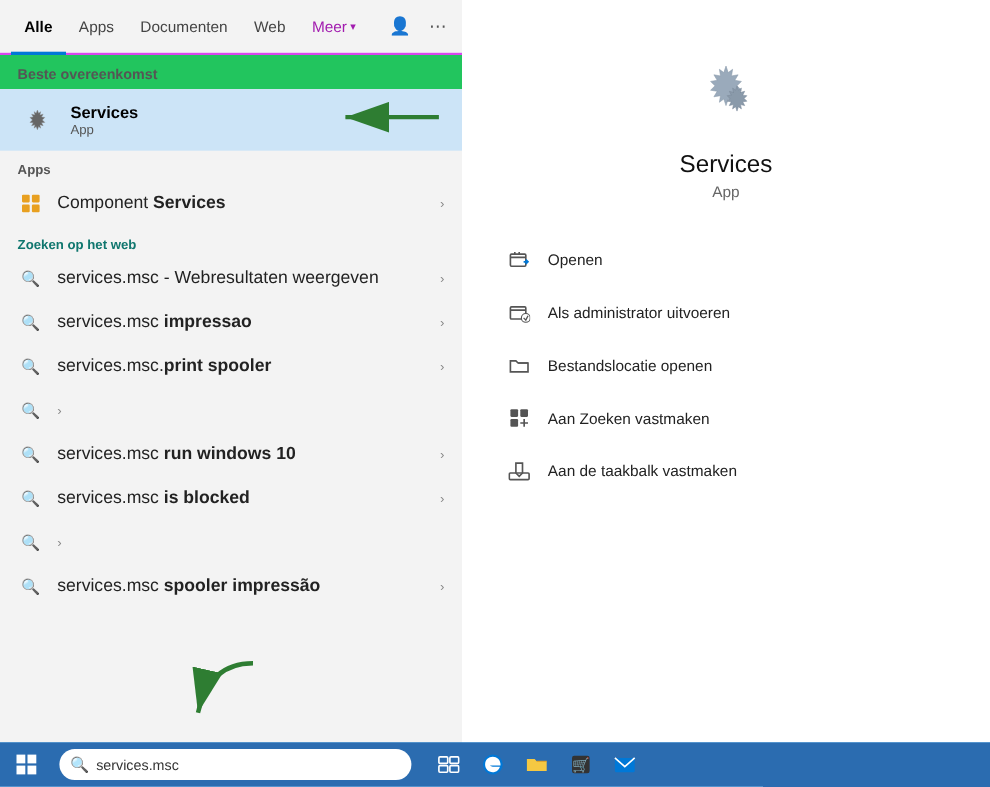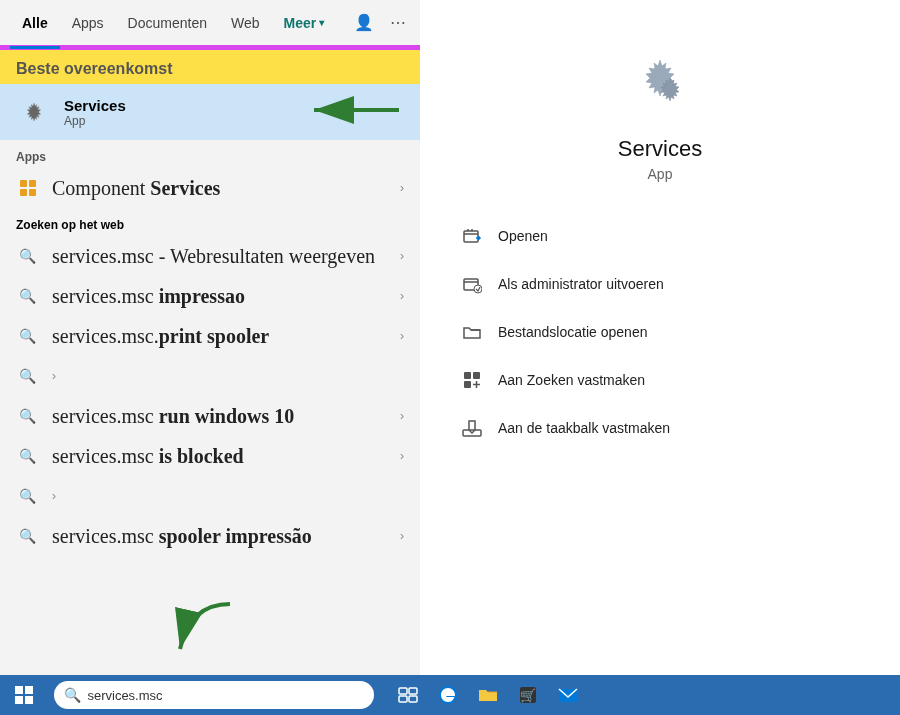--- a/index.html
+++ b/index.html
@@ -24,21 +24,21 @@
       flex-direction: column;
     }
 
     
     .tabs {
       display: flex;
       align-items: center;
       background: #f3f3f3;
       padding: 0 10px;
       height: 50px;
-      border-bottom: 5px solid #d946ef;
+      border-bottom: 2px solid #d946ef;
     }
     .tab {
       padding: 8px 12px;
       font-size: 14px;
       color: #444;
       cursor: pointer;
       position: relative;
     }
     .tab.active {
       color: #000;
@@ -51,45 +51,44 @@
       left: 0;
       right: 0;
       height: 3px;
       background: #0078d7;
     }
     .tab-more {
       display: flex;
       align-items: center;
       gap: 3px;
       font-size: 14px;
-      color: #0f766e;
+      color: #a21caf;
       padding: 8px 12px;
       cursor: pointer;
-      font-weight: bold;
     }
     .tabs-right {
       margin-left: auto;
       display: flex;
       gap: 8px;
       align-items: center;
     }
     .tabs-icon {
       font-size: 16px;
       color: #555;
       cursor: pointer;
       padding: 4px;
     }
 
     
     .section-label {
-      font-size: 16px;
+      font-size: 13px;
       font-weight: 600;
       color: #555;
       padding: 10px 16px 6px;
-      background: #fde047;
+      background: #22c55e;
     }
 
     .best-match-item {
       display: flex;
       align-items: center;
       padding: 10px 16px;
       background: #cce4f7;
       cursor: pointer;
       position: relative;
     }
@@ -141,38 +140,37 @@
       width: 24px;
       height: 24px;
       margin-right: 12px;
       flex-shrink: 0;
       display: flex;
       align-items: center;
       justify-content: center;
       font-size: 16px;
     }
     .list-item .item-text {
-      font-size: 20px;
+      font-size: 16px;
       color: #222;
       flex: 1;
-      font-family: Liberation Serif, serif;
     }
     .list-item .item-text strong {
       font-weight: 700;
     }
     .list-item .chevron {
       font-size: 12px;
       color: #888;
     }
 
     
     .web-label {
       font-size: 12px;
       font-weight: 600;
-      color: #000000;
+      color: #0f766e;
       padding: 10px 16px 4px;
       background: #f3f3f3;
     }
 
     
     .detail-panel {
       position: absolute;
       left: 420px;
       top: 0;
       right: 0;

